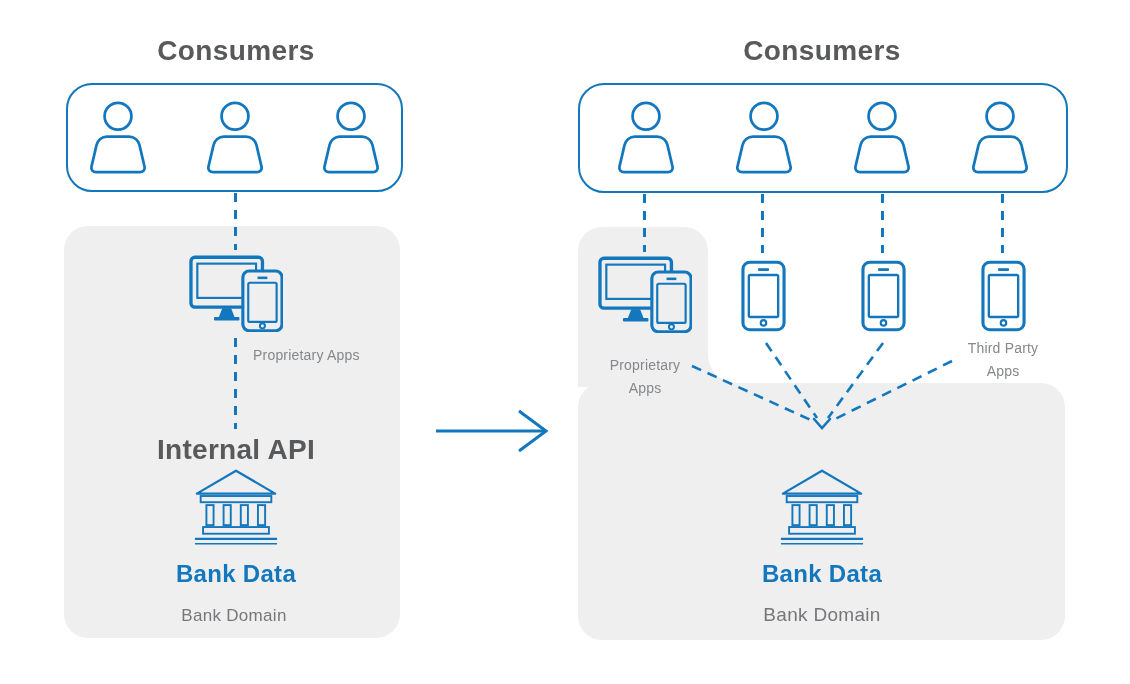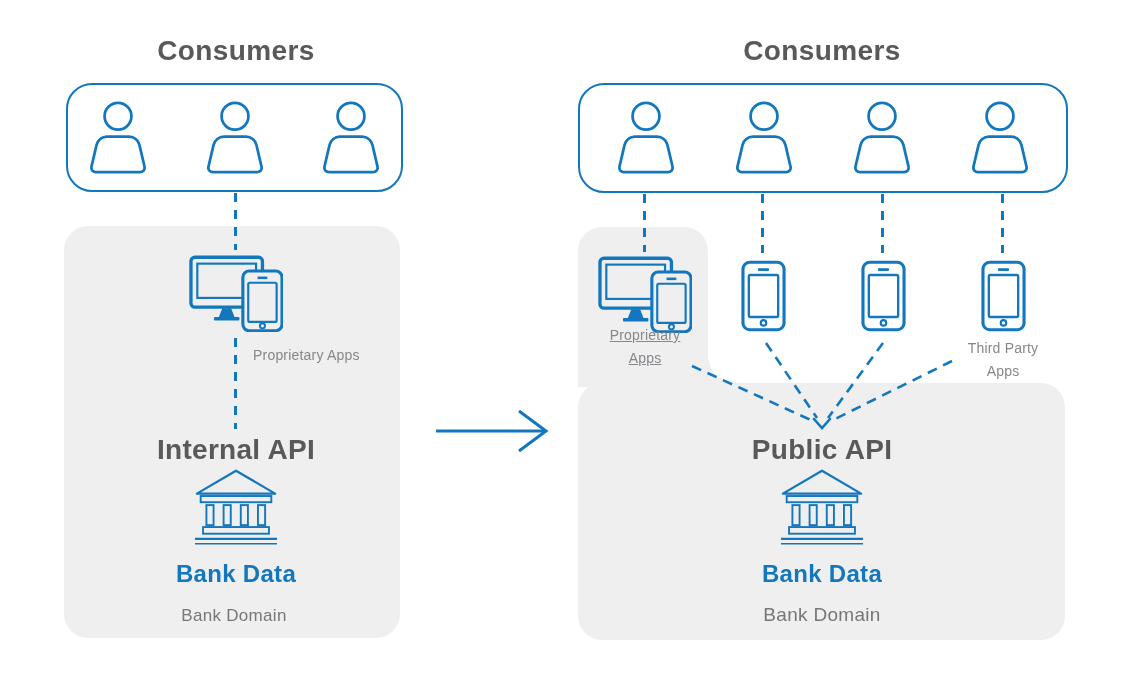--- a/index.html
+++ b/index.html
@@ -177,31 +177,30 @@
 
   <div class="abs icon" style="left:981px;top:260px;">
     <svg width="45" height="72" viewBox="0 0 46 73" fill="none" stroke="currentColor">
       <rect x="2" y="2" width="42" height="69" rx="7" stroke-width="3.2"></rect>
       <line x1="17.5" y1="9.5" x2="28.5" y2="9.5" stroke-width="2.8"></line>
       <rect x="8" y="15" width="30" height="43" rx="1.5" stroke-width="2.4"></rect>
       <circle cx="23" cy="64" r="2.8" stroke-width="2.2"></circle>
     </svg>
   </div>
 
-  <div class="abs apps-label center-text" style="left:585px;top:324px;width:120px;text-decoration:underline;">
+  <div class="abs apps-label center-text" style="left:585px;top:354px;width:120px;">
     <div>Proprietary</div>
     <div>Apps</div>
   </div>
 
   <div class="abs apps-label center-text" style="left:943px;top:337px;width:120px;">
     <div>Third Party</div>
     <div>Apps</div>
   </div>
 
-  <div class="abs api-label center-text" style="left:722px;top:434px;width:200px;">Public API</div>
 
   <div class="abs icon" style="left:780px;top:468px;">
     <svg width="84" height="78" viewBox="0 0 88 81" fill="none" stroke="currentColor">
       <path d="M44,2.5 L85,26.5 L3,26.5 Z" stroke-width="2.4" stroke-linejoin="round"></path>
       <rect x="7" y="29" width="74" height="6.5" stroke-width="2"></rect>
       <rect x="13" y="38.5" width="7.5" height="21" stroke-width="2"></rect>
       <rect x="31" y="38.5" width="7.5" height="21" stroke-width="2"></rect>
       <rect x="49" y="38.5" width="7.5" height="21" stroke-width="2"></rect>
       <rect x="67" y="38.5" width="7.5" height="21" stroke-width="2"></rect>
       <rect x="9.5" y="61.5" width="69" height="7" stroke-width="2"></rect>

